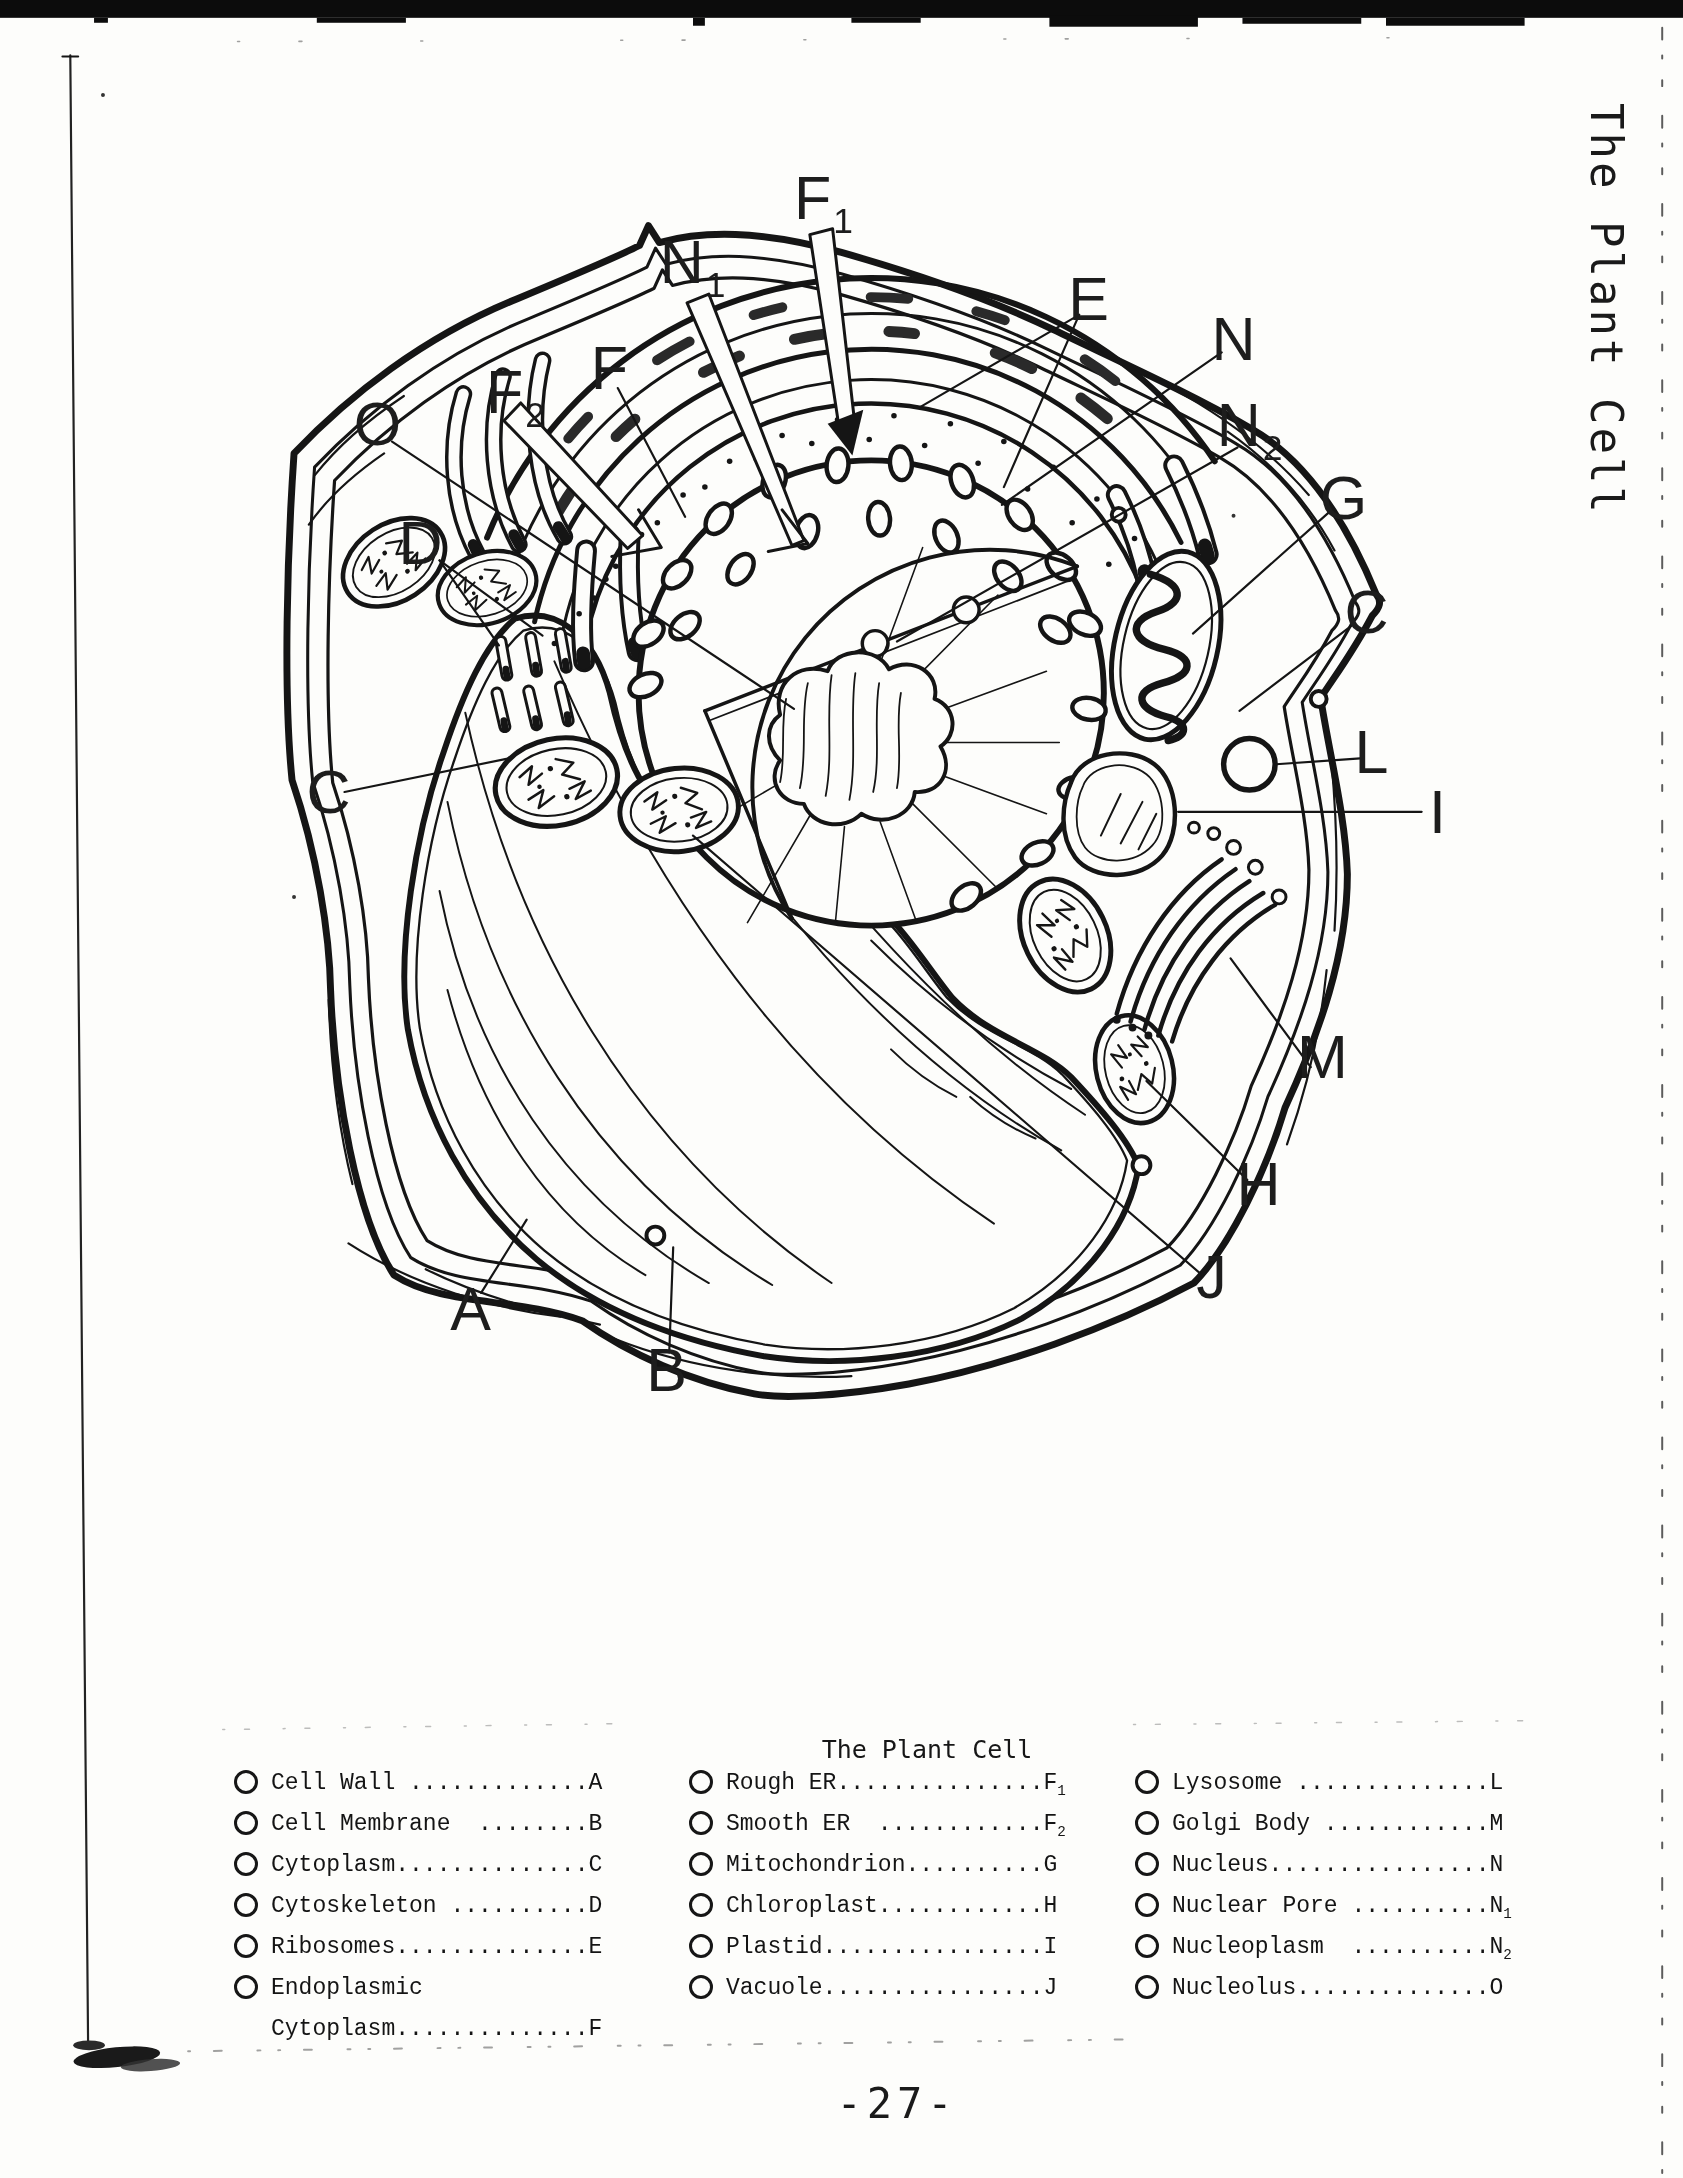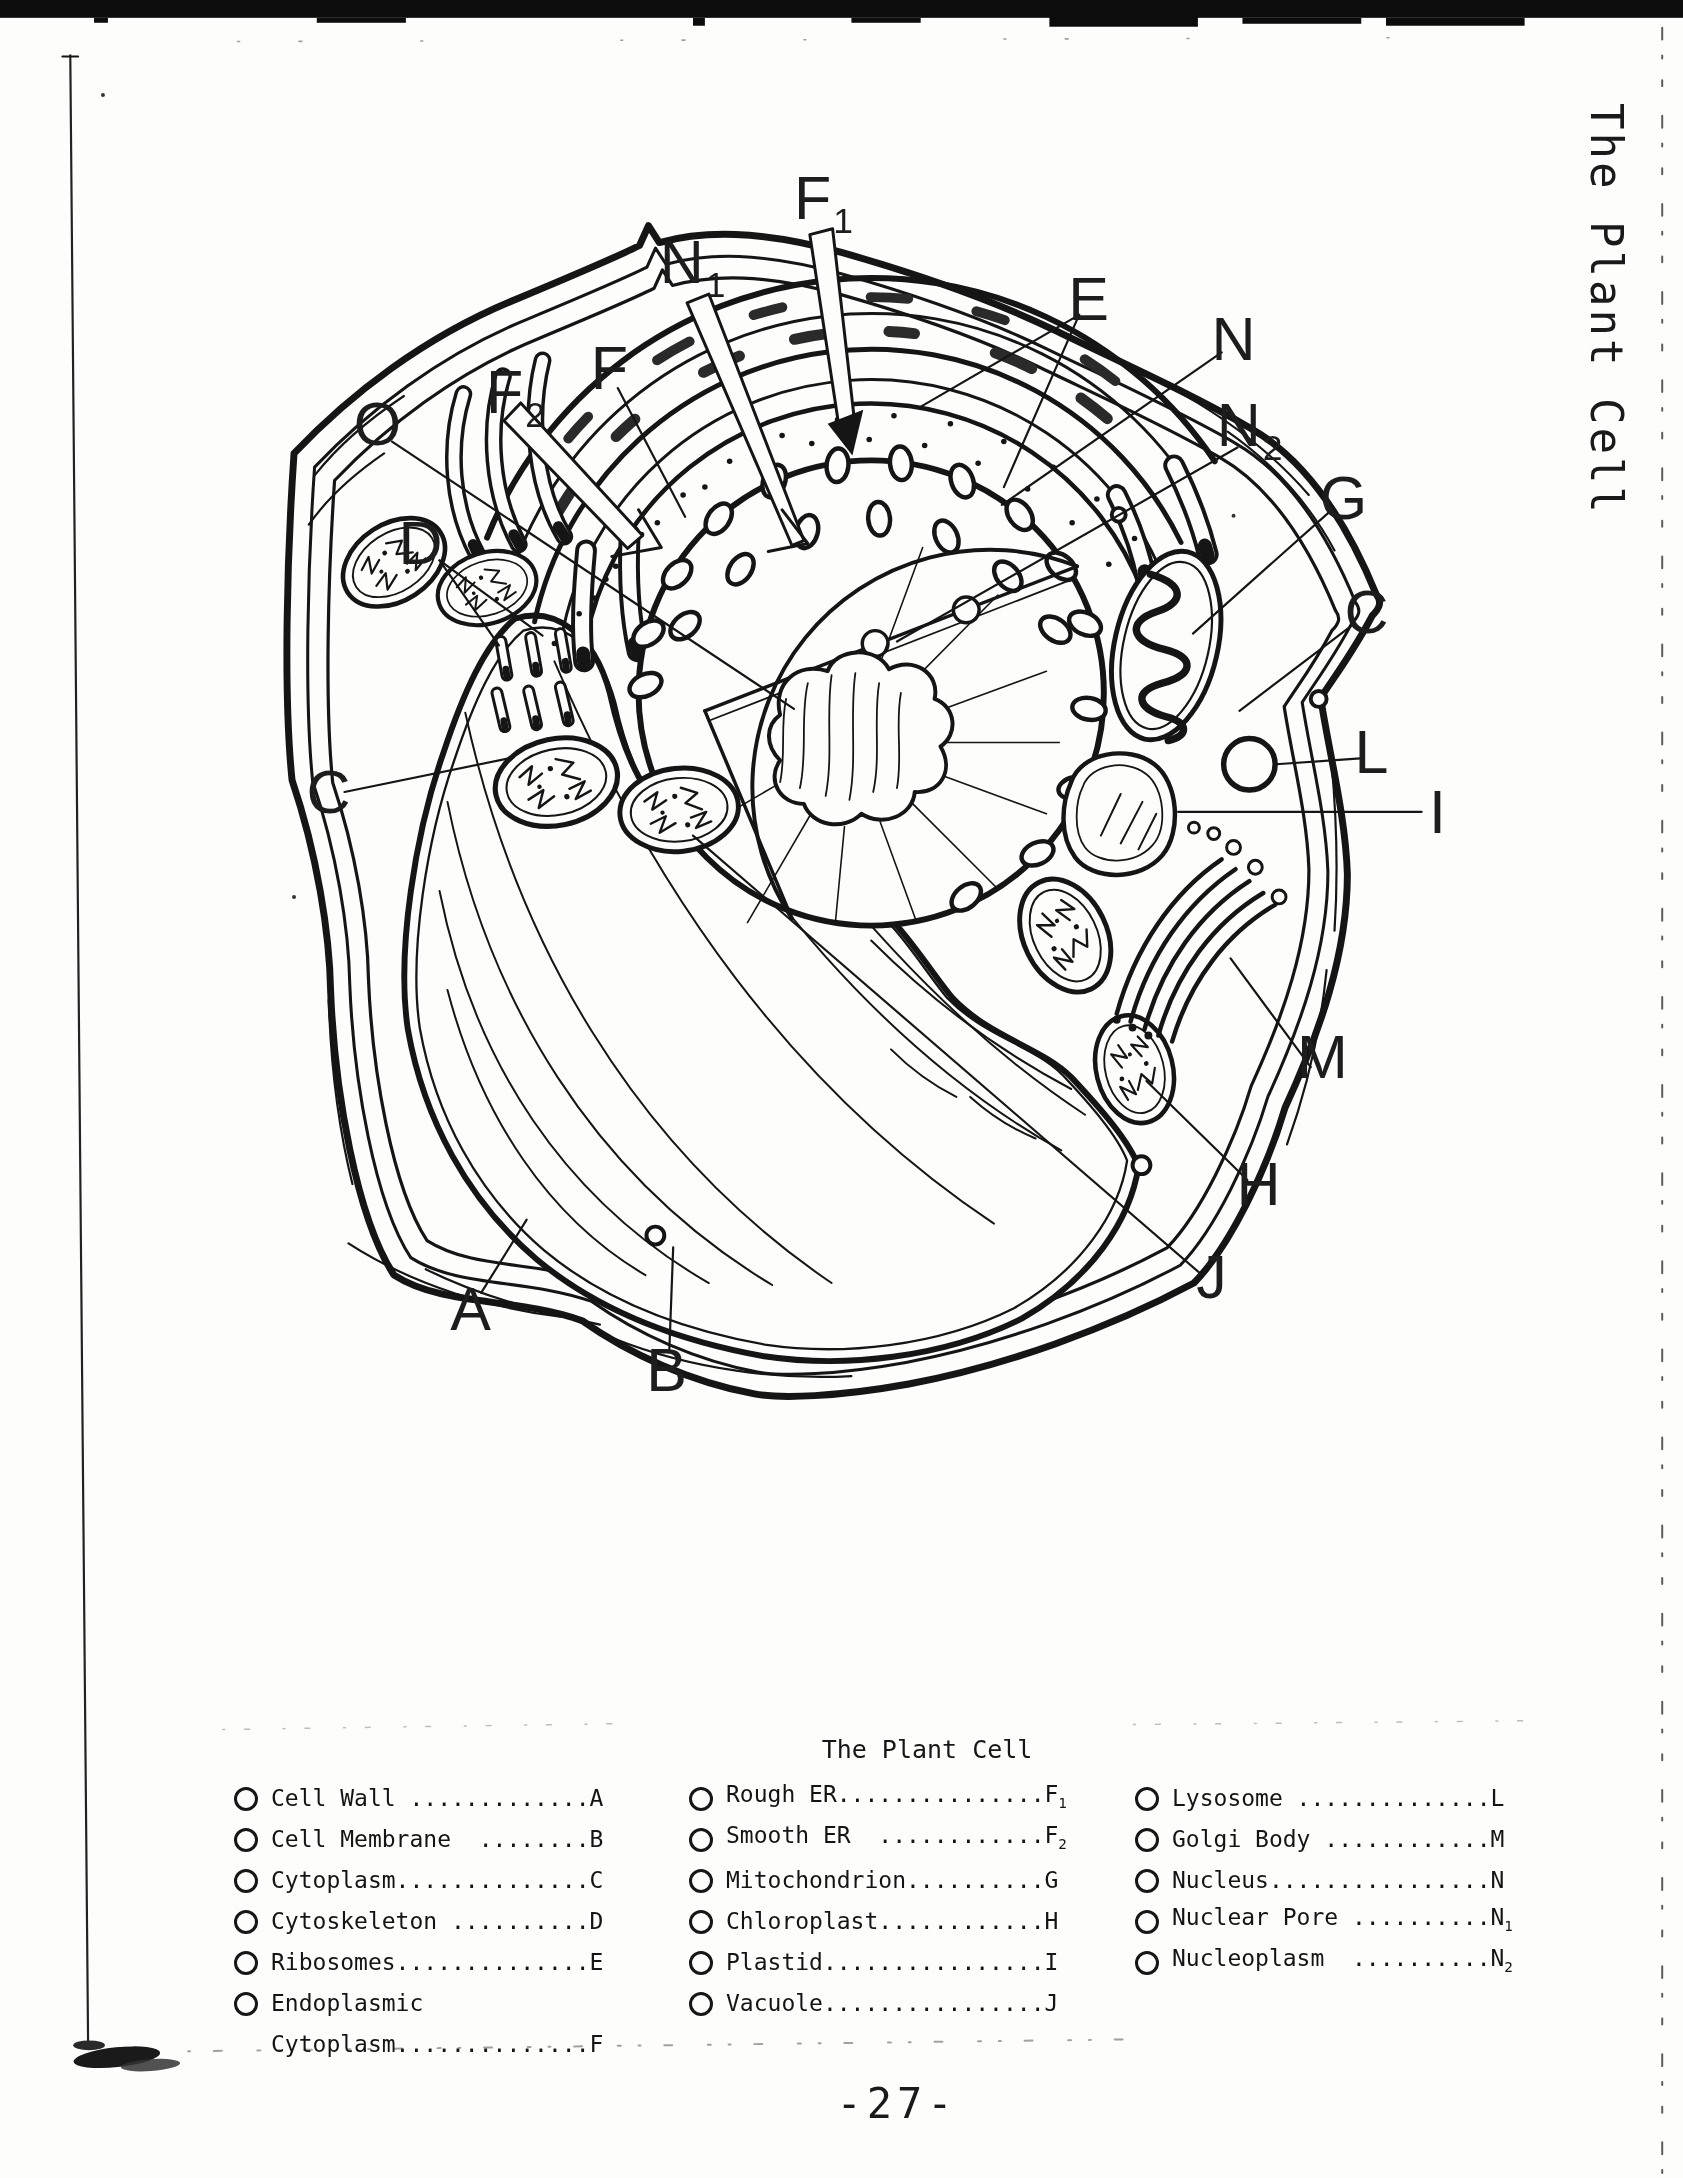--- a/index.html
+++ b/index.html
@@ -23,21 +23,21 @@
     transform:rotate(90deg); transform-origin:top left;
     font-size:44px; letter-spacing:3px; white-space:nowrap; color:#1a1a1a;
   }
   
   .legend-title {
     position:absolute; top:1735px; left:927px; transform:translateX(-50%);
     font-size:25px; white-space:nowrap; color:#161616;
   }
   .legend-col { position:absolute; top:1770px; }
   .col-1 { left:234px; } .col-2 { left:689px; } .col-3 { left:1135px; }
-  .lrow { display:flex; align-items:flex-end; height:41px; }
+  .lrow { display:flex; align-items:flex-start; height:41px;font-family:Liberation Mono, monospace; }
   .lcirc {
     width:24px; height:24px; box-sizing:border-box; flex:none;
     border:3px solid #161616; border-radius:50%; margin-right:13px;
   }
   .lcirc.ghost { visibility:hidden; }
   .ltext { font-size:23px; white-space:pre; color:#141414; }
   .ltext sub { font-size:0.62em; }
   .page-number {
     position:absolute; left:897px; top:2079px; transform:translateX(-50%);
     font-size:42px; letter-spacing:5px; color:#1a1a1a;
@@ -458,18 +458,22 @@
         <span class="ltext"><span>Nucleus................</span><span>N</span></span>
       </div>
     <div class="lrow">
         <span class="lcirc"></span>
         <span class="ltext"><span>Nuclear Pore ..........</span><span>N</span><sub>1</sub></span>
       </div>
     <div class="lrow">
         <span class="lcirc"></span>
         <span class="ltext"><span>Nucleoplasm  ..........</span><span>N</span><sub>2</sub></span>
       </div>
+    <div class="lrow">
+        <span class="lcirc"></span>
+        <span class="ltext"><span>Nucleolus..............</span><span>O</span></span>
+      </div>
   </div>
 
   <div class="page-number">-27-</div>
 
 </div>
 
 
 </body></html>

